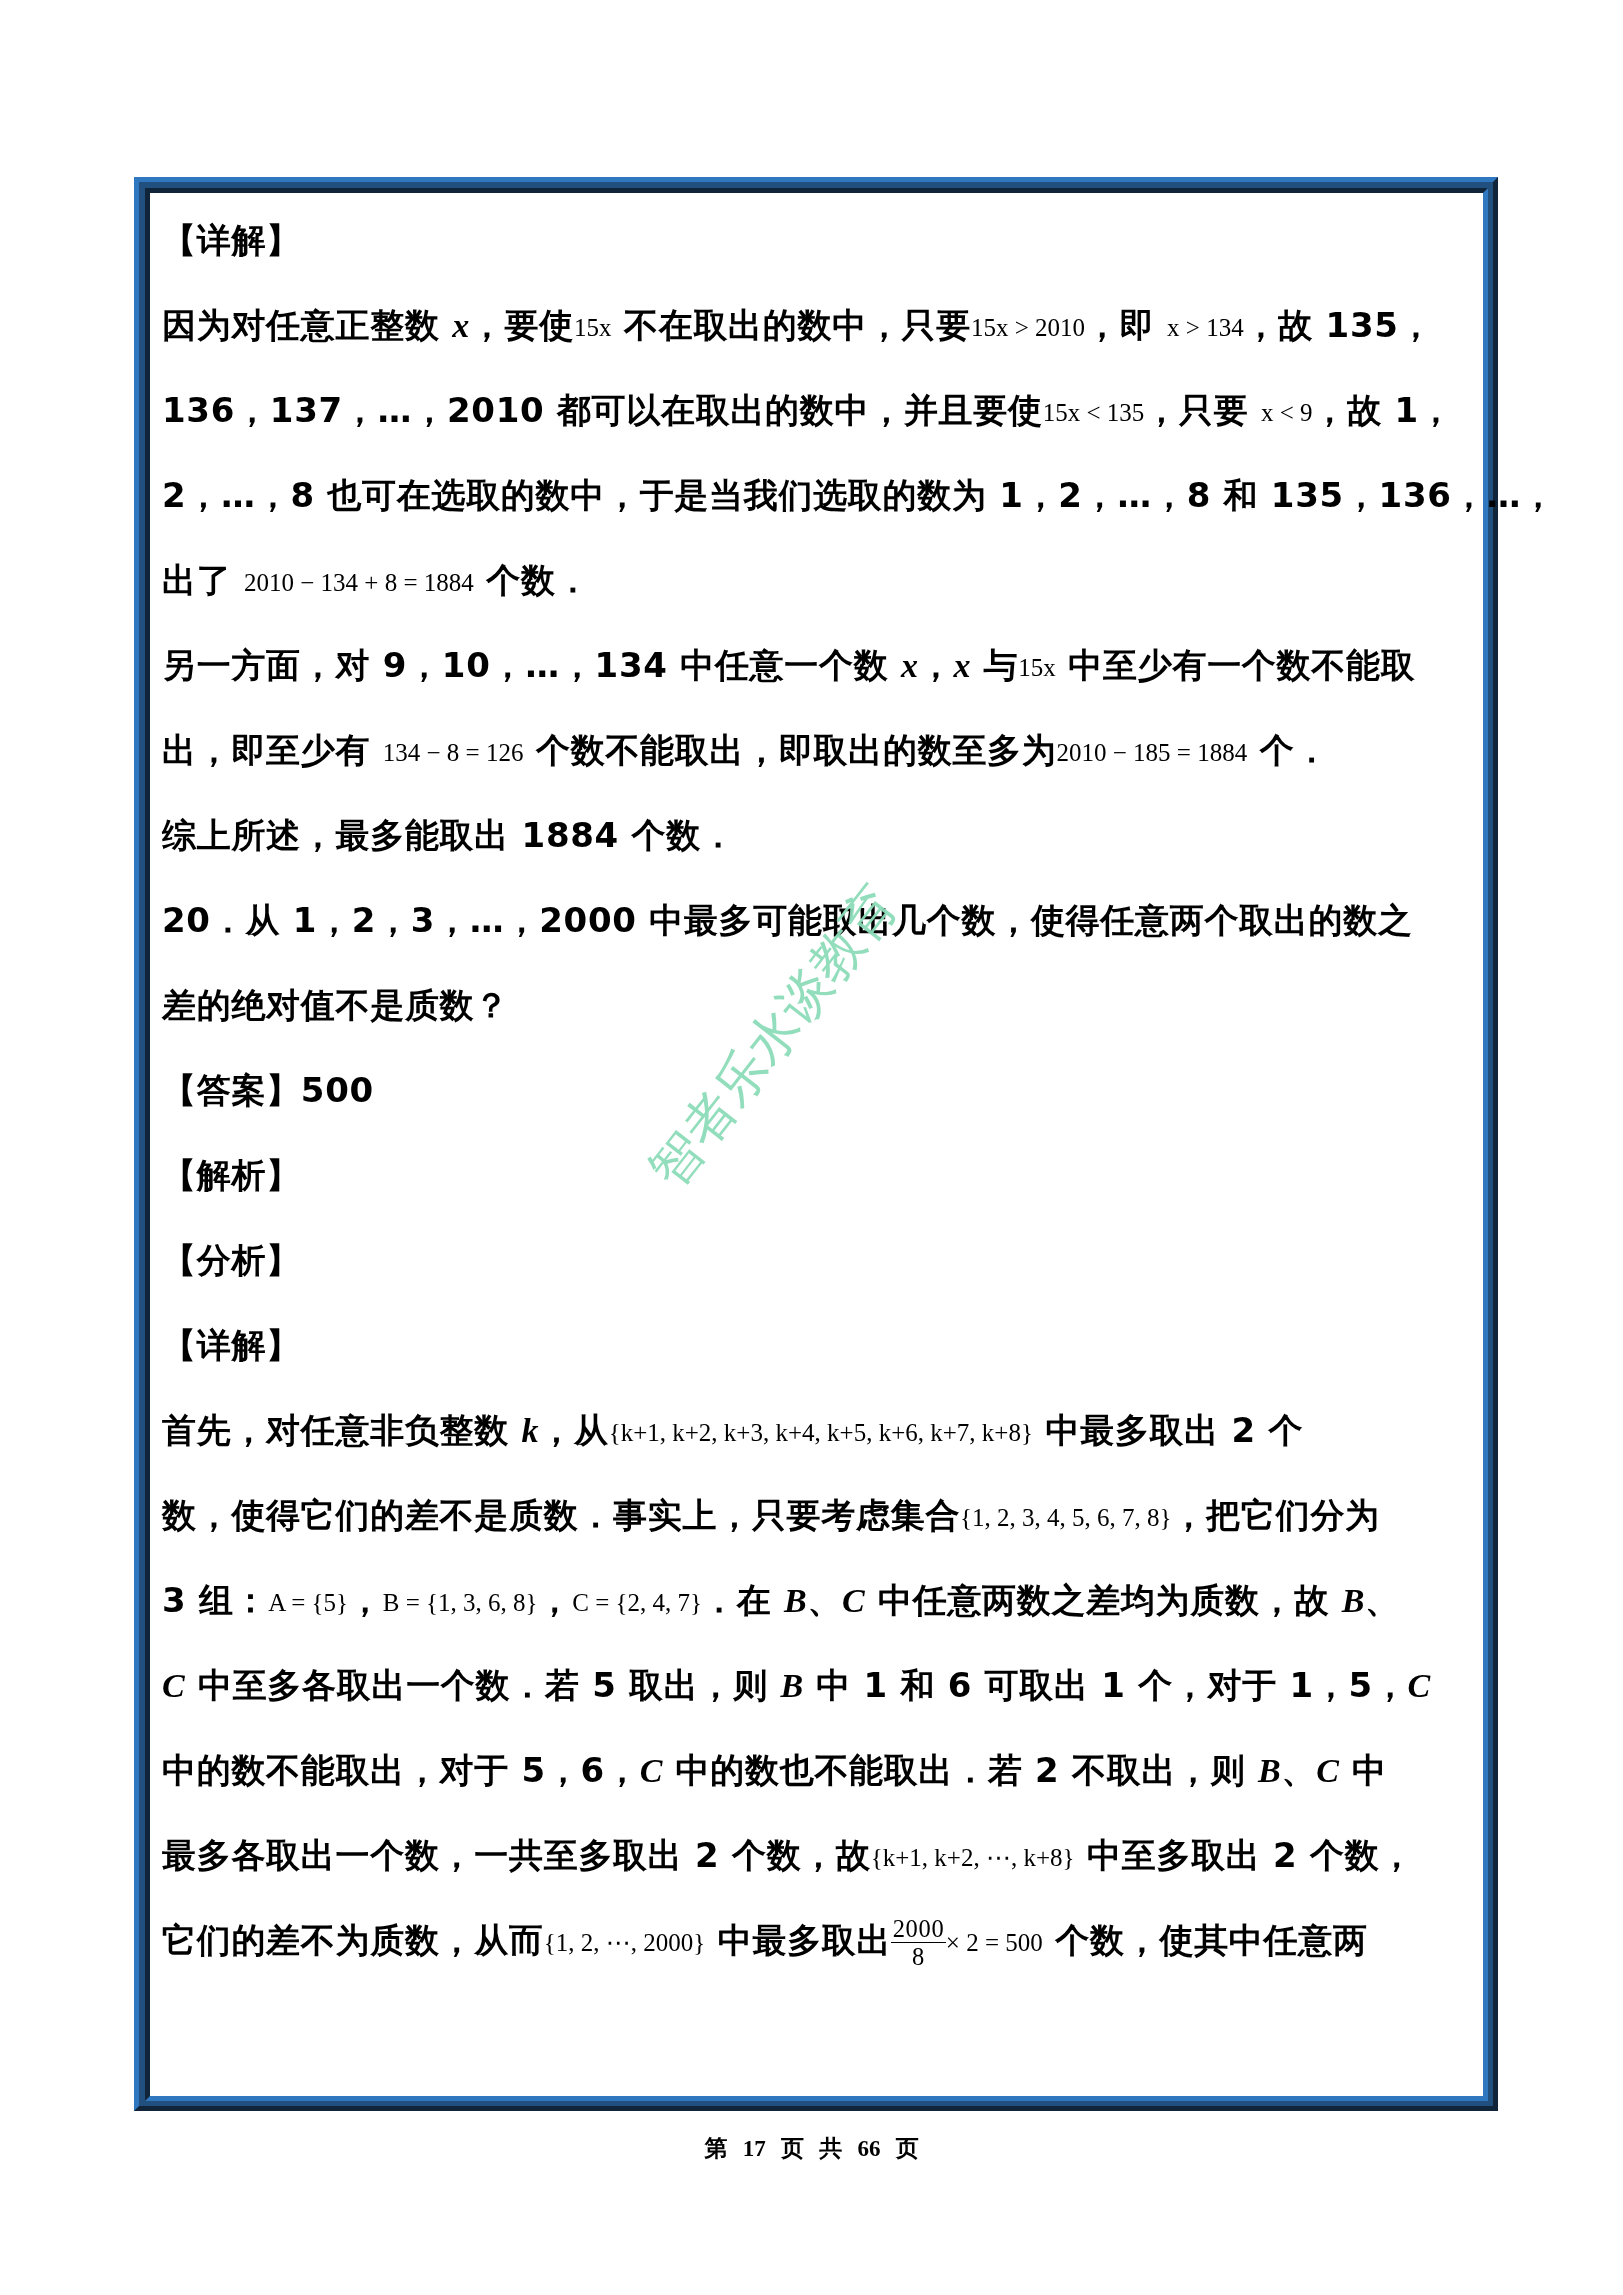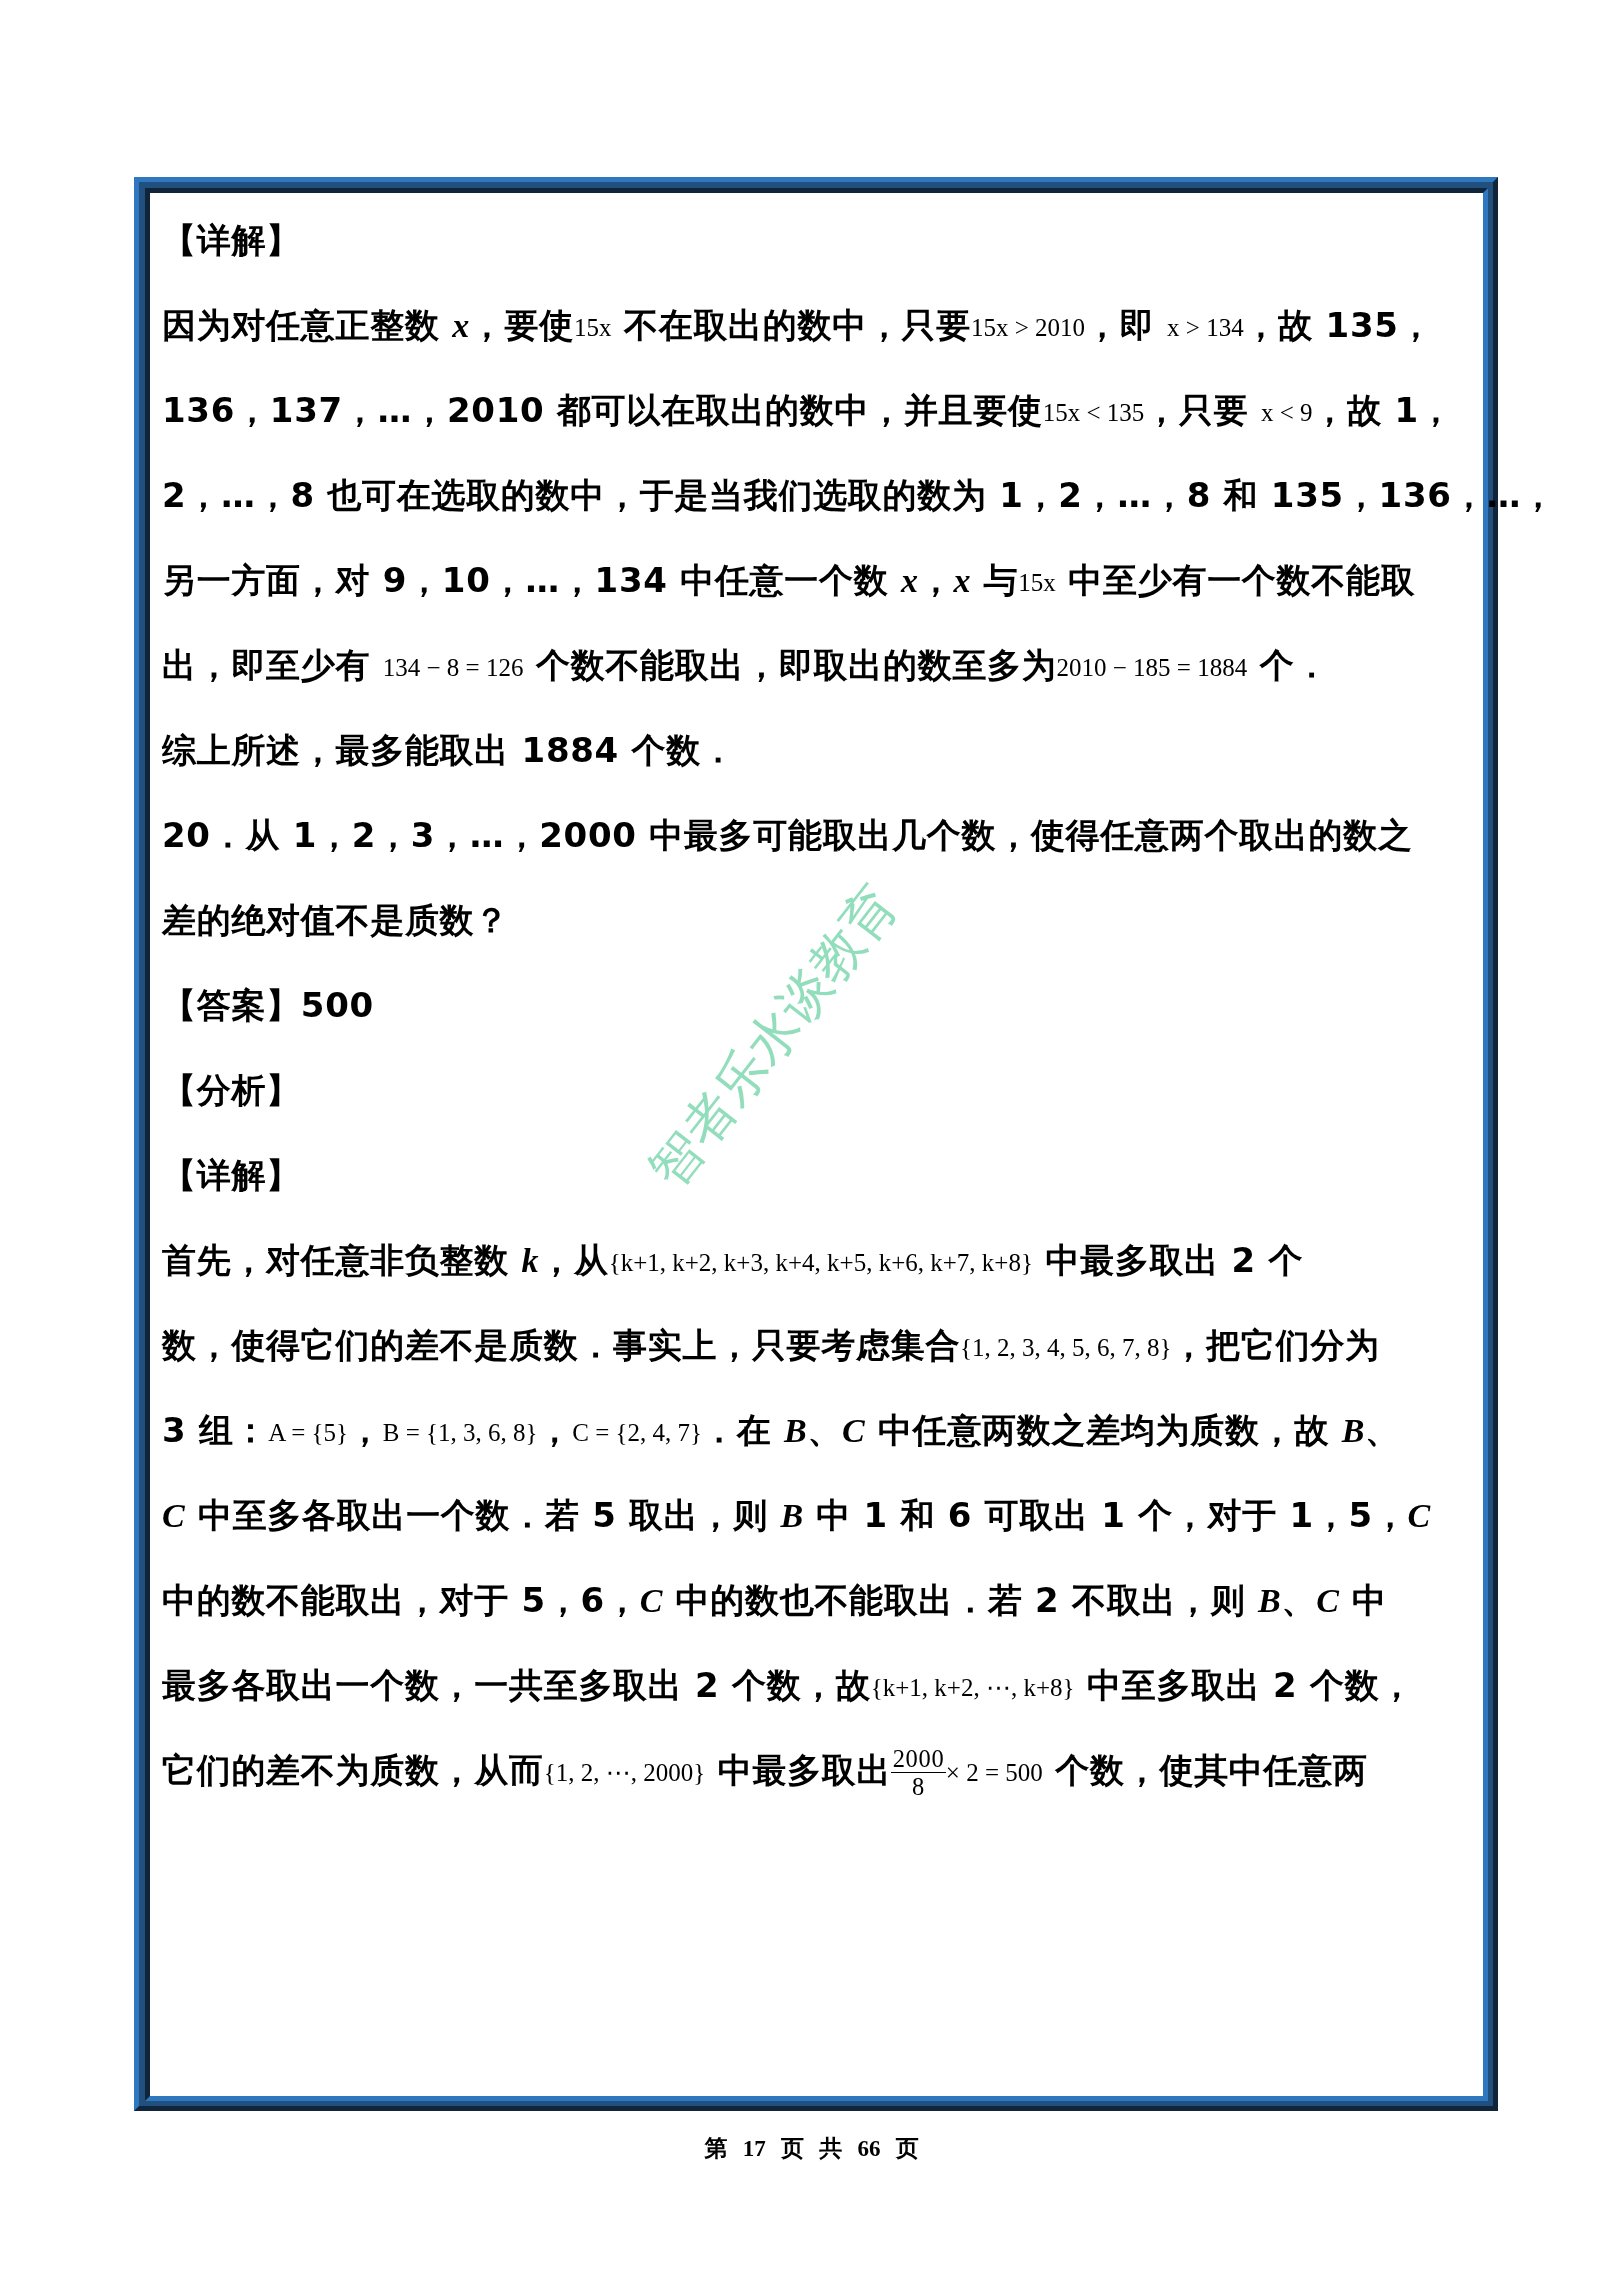--- a/index.html
+++ b/index.html
@@ -55,26 +55,28 @@
 
 <div class="frame">
   <div class="frame-inner"></div>
 </div>
 
 <div class="content" id="content">
     <div class="line"><span>【详解】</span></div>
     <div class="line"><span>因为对任意正整数 </span><span class="var">x</span><span>，要使</span><span class="math">15x</span><span> 不在取出的数中，只要</span><span class="math">15x &gt; 2010</span><span>，即 </span><span class="math">x &gt; 134</span><span>，故 135，</span></div>
     <div class="line"><span>136，137，…，2010 都可以在取出的数中，并且要使</span><span class="math">15x &lt; 135</span><span>，只要 </span><span class="math">x &lt; 9</span><span>，故 1，</span></div>
     <div class="line"><span>2，…，8 也可在选取的数中，于是当我们选取的数为 1，2，…，8 和 135，136，…，</span></div>
+    <div class="line"><span>出了 </span><span class="math">2010 − 134 + 8 = 1884</span><span> 个数．</span></div>
     <div class="line"><span>另一方面，对 9，10，…，134 中任意一个数 </span><span class="var">x</span><span>，</span><span class="var">x</span><span> 与</span><span class="math">15x</span><span> 中至少有一个数不能取</span></div>
     <div class="line"><span>出，即至少有 </span><span class="math">134 − 8 = 126</span><span> 个数不能取出，即取出的数至多为</span><span class="math">2010 − 185 = 1884</span><span> 个．</span></div>
     <div class="line"><span>综上所述，最多能取出 1884 个数．</span></div>
     <div class="line"><span>20．从 1，2，3，…，2000 中最多可能取出几个数，使得任意两个取出的数之</span></div>
     <div class="line"><span>差的绝对值不是质数？</span></div>
     <div class="line"><span>【答案】500</span></div>
+    <div class="line"><span>【解析】</span></div>
     <div class="line"><span>【分析】</span></div>
     <div class="line"><span>【详解】</span></div>
     <div class="line"><span>首先，对任意非负整数 </span><span class="var">k</span><span>，从</span><span class="math">{k+1, k+2, k+3, k+4, k+5, k+6, k+7, k+8}</span><span> 中最多取出 2 个</span></div>
     <div class="line"><span>数，使得它们的差不是质数．事实上，只要考虑集合</span><span class="math">{1, 2, 3, 4, 5, 6, 7, 8}</span><span>，把它们分为</span></div>
     <div class="line"><span>3 组：</span><span class="math">A = {5}</span><span>，</span><span class="math">B = {1, 3, 6, 8}</span><span>，</span><span class="math">C = {2, 4, 7}</span><span>．在 </span><span class="var">B</span><span>、</span><span class="var">C</span><span> 中任意两数之差均为质数，故 </span><span class="var">B</span><span>、</span></div>
     <div class="line"><span class="var">C</span><span> 中至多各取出一个数．若 5 取出，则 </span><span class="var">B</span><span> 中 1 和 6 可取出 1 个，对于 1，5，</span><span class="var">C</span></div>
     <div class="line"><span>中的数不能取出，对于 5，6，</span><span class="var">C</span><span> 中的数也不能取出．若 2 不取出，则 </span><span class="var">B</span><span>、</span><span class="var">C</span><span> 中</span></div>
     <div class="line"><span>最多各取出一个数，一共至多取出 2 个数，故</span><span class="math">{k+1, k+2, ⋯, k+8}</span><span> 中至多取出 2 个数，</span></div>
     <div class="line"><span>它们的差不为质数，从而</span><span class="math">{1, 2, ⋯, 2000}</span><span> 中最多取出</span><span class="frac"><span class="top">2000</span><span class="bot">8</span></span><span class="math">× 2 = 500</span><span> 个数，使其中任意两</span></div>
   </div>

